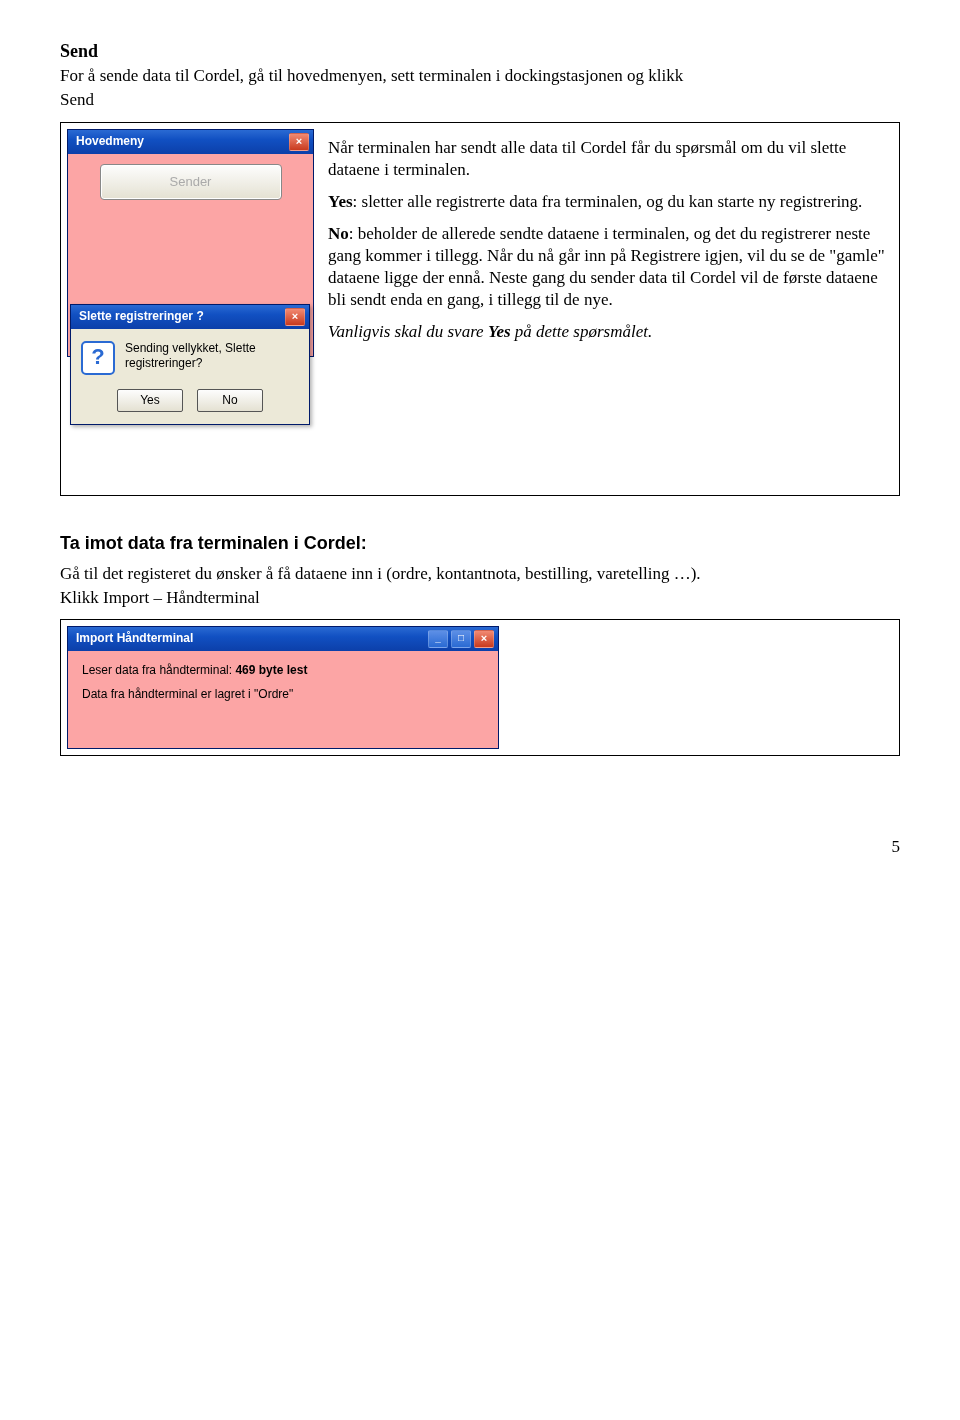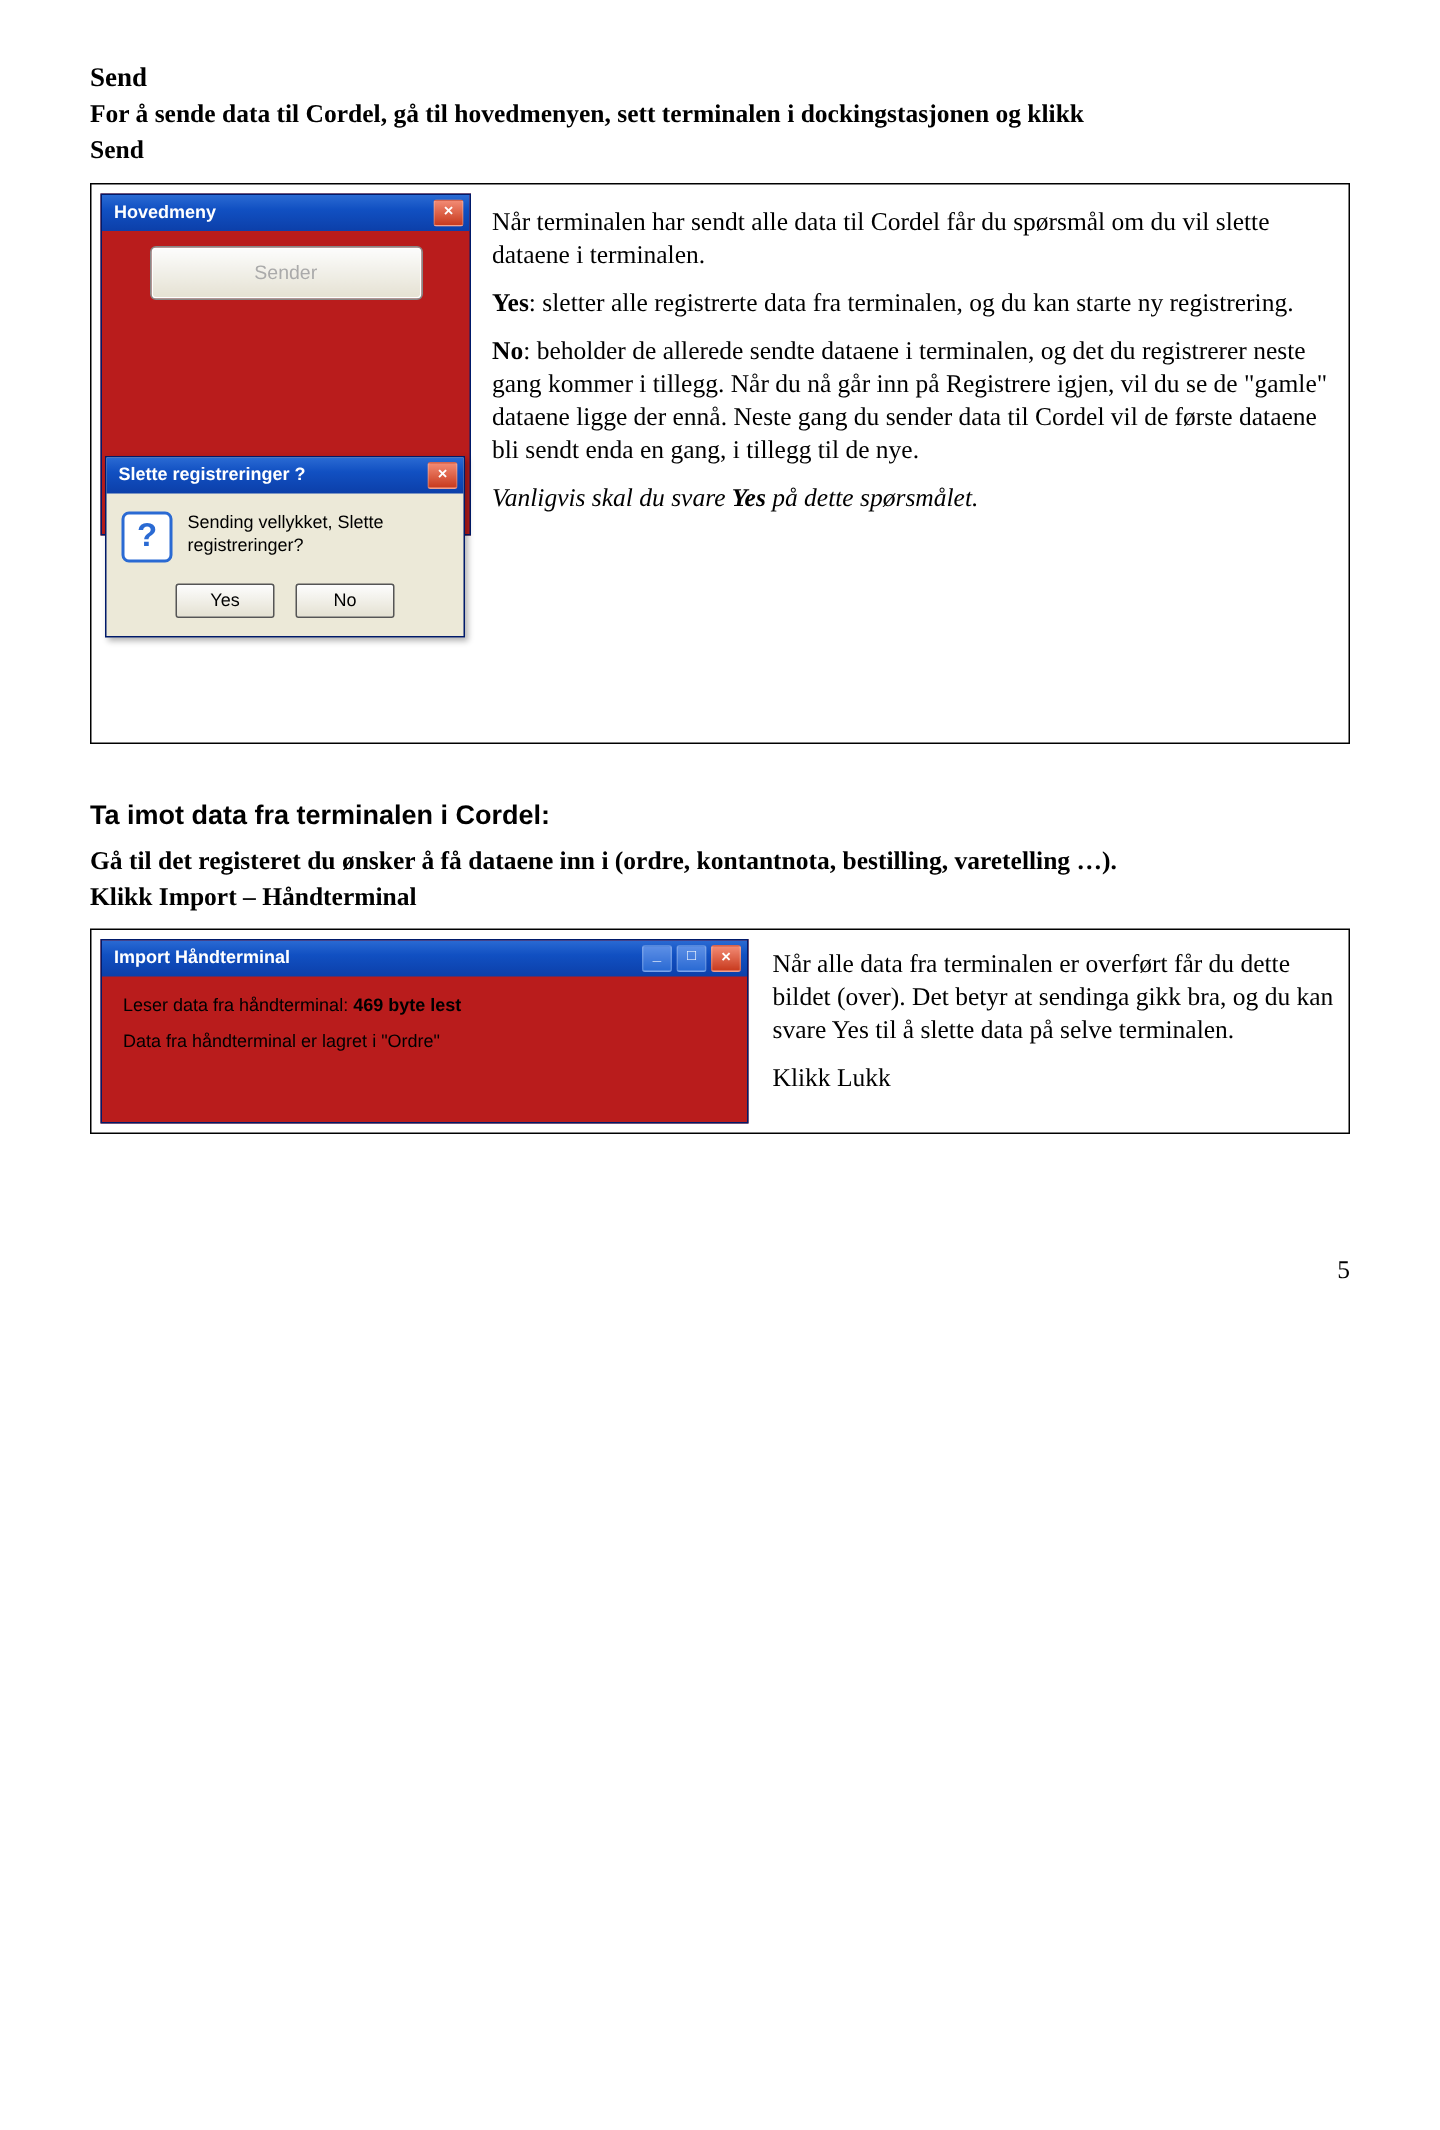--- a/index.html
+++ b/index.html
@@ -18,37 +18,37 @@
     font-weight: bold;
     margin: 0 0 2px 0;
   }
   h2.sub-title {
     font-family: Arial, sans-serif;
     font-size: 18px;
     font-weight: bold;
     margin: 36px 0 8px 0;
   }
   p { margin: 2px 0 10px 0; }
-  p.tight { margin: 2px 0; font-weight: bold; }
+  p.tight { margin: 2px 0; }
   .outer-box {
     border: 1px solid #000;
     padding: 6px;
     display: flex;
     gap: 14px;
     margin-top: 10px;
   }
   .win-column { width: 247px; flex: 0 0 247px; }
   .text-column { flex: 1; padding: 6px 4px 6px 0; position: relative; }
   .text-column .emph { font-style: italic; }
   .text-column .strong { font-weight: bold; }
 
   
   .xp-window {
     border: 1px solid #001a6a;
-    background: #b91c1c;
+    background: #fca5a5;
     font-family: Tahoma, Arial, sans-serif;
     font-size: 12px;
     position: relative;
   }
   .xp-titlebar {
     height: 24px;
     background: linear-gradient(#2a6ad3, #1150c2 40%, #0c3fa9);
     color: #fff;
     display: flex;
     align-items: center;
@@ -257,19 +257,15 @@
         <span class="xp-close">×</span>
       </div>
       <div class="import-body">
         <div class="line1">
           <span>Leser data fra håndterminal:   </span><b>469  byte lest</b>
         </div>
         <div class="line2">Data fra håndterminal er lagret i "Ordre"</div>
       </div>
     </div>
   </div>
-  <div class="import-text-col">
-    <p>Når alle data fra terminalen er overført får du dette bildet (over). Det betyr at sendinga gikk bra, og du kan svare Yes til å slette data på selve terminalen.</p>
-    <p>Klikk Lukk</p>
-  </div>
 </div>
 
 <div class="page-num">5</div>
 
 </body></html>

